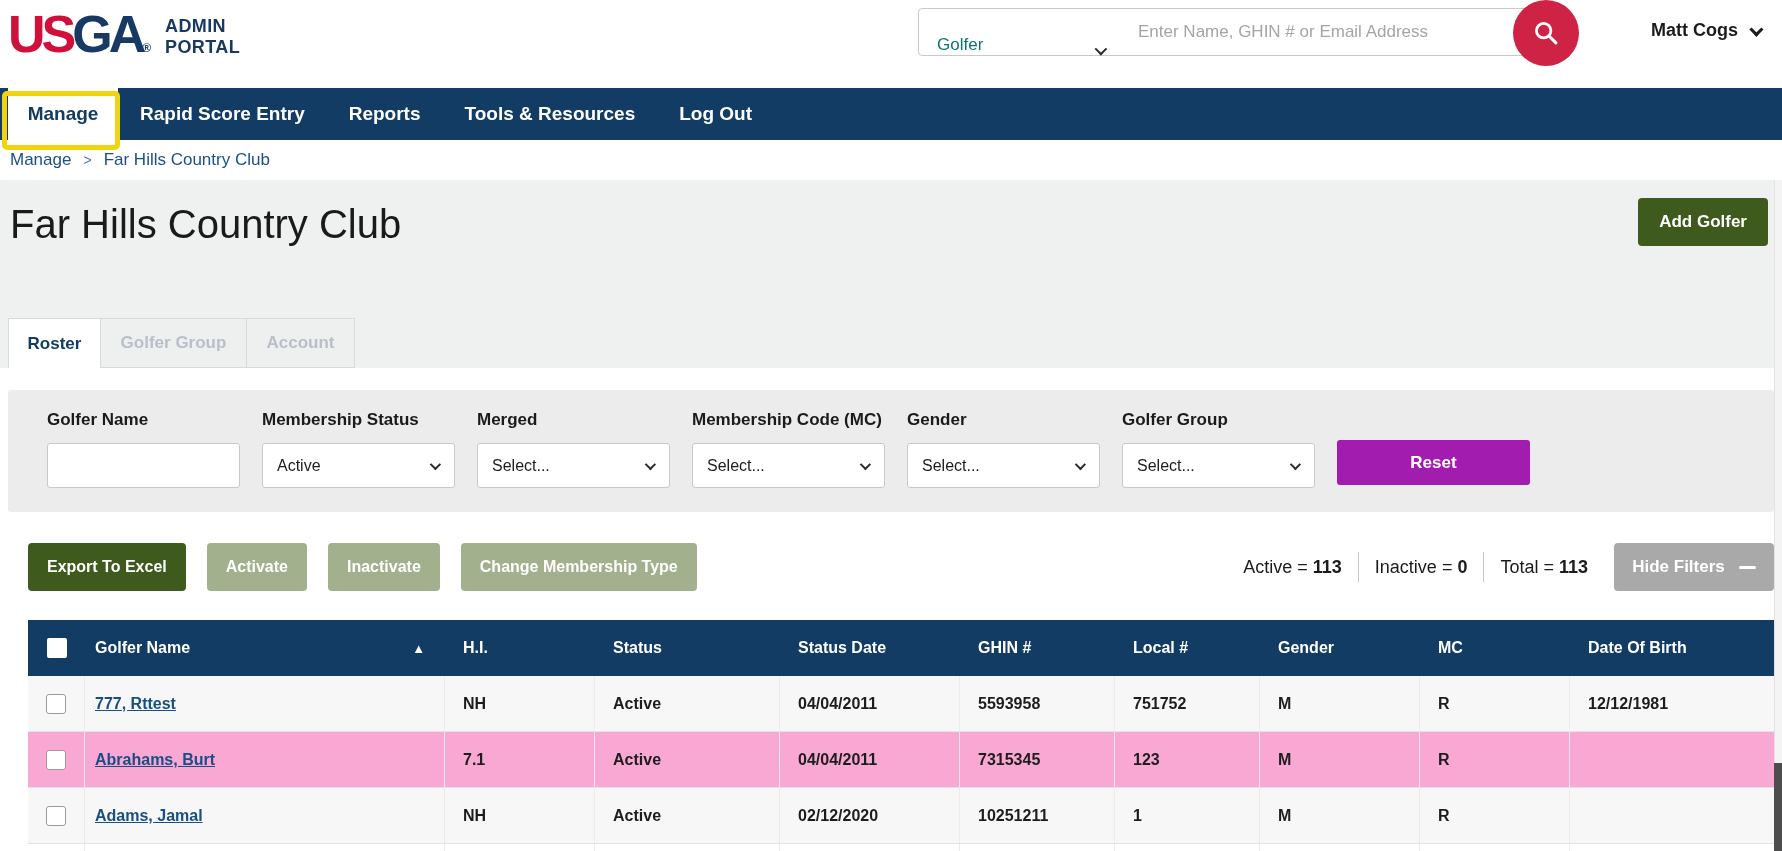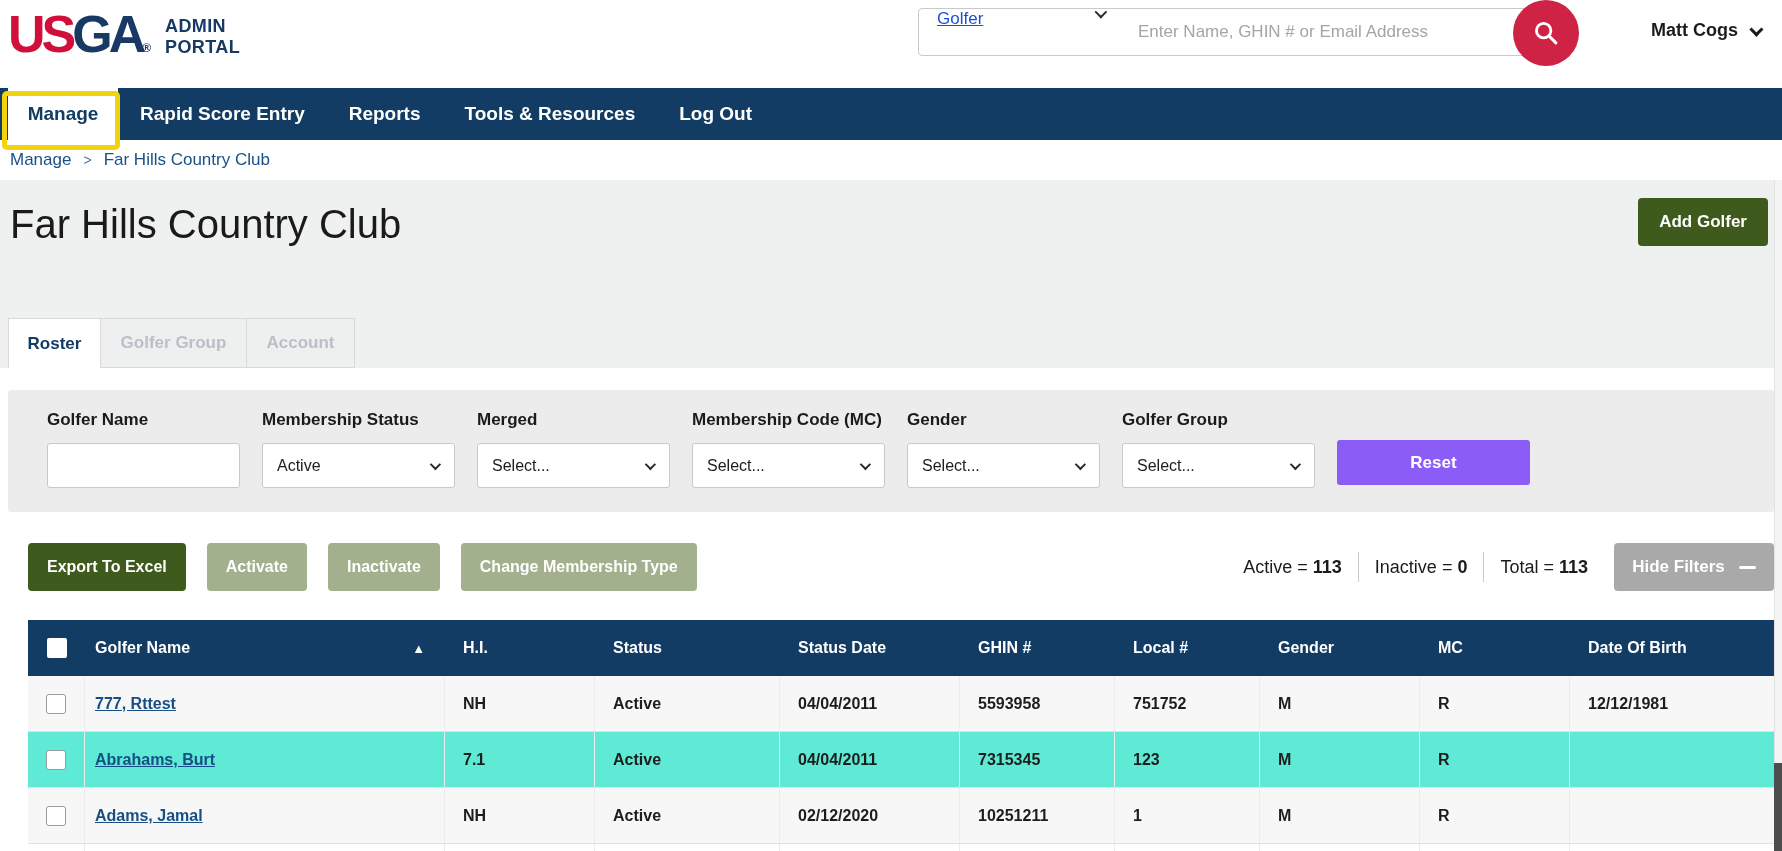--- a/index.html
+++ b/index.html
@@ -11,22 +11,22 @@
   .topbar { position:relative; height:88px; background:#fff; }
   .logo { position:absolute; left:8px; top:4px; font-weight:800; font-size:52px;
     letter-spacing:-4px; line-height:60px; font-stretch:condensed; }
   .logo .us { color:#d0103a; }
   .logo .ga { color:#173963; }
   .logo .reg { font-size:12px; letter-spacing:0; color:#173963; vertical-align:baseline; }
   .admin { position:absolute; left:165px; top:16px; color:#173963; font-weight:800;
     font-size:18px; line-height:21px; letter-spacing:.4px; }
   .searchbar { position:absolute; left:918px; top:8px; width:646px; height:48px;
     border:1px solid #c9c9c9; border-radius:4px; background:#fff; display:flex; align-items:center; }
-  .search-cat { position:relative; width:205px; height:100%; display:flex; align-items:flex-start;
-    padding-left:18px; font-size:17px; color:#1d4ed8; cursor:pointer;text-decoration:underline; }
+  .search-cat { position:relative; width:205px; height:100%; display:flex; align-items:flex-end;
+    padding-left:18px; font-size:17px; color:#0f766e; cursor:pointer; }
   .search-cat .chev { position:absolute; right:20px; }
   .chev { display:inline-block; width:9px; height:9px; border-right:2px solid #2b2b2b;
     border-bottom:2px solid #2b2b2b; transform:rotate(45deg) translateY(-2px); }
   .search-input { flex:0 0 330px; height:100%; border:0; outline:none; font-size:17px;
     font-family:"Liberation Sans", sans-serif; color:#6d28d9; padding-left:14px; background:transparent; }
   .search-input::placeholder { color:#a5a5a5; }
   .search-btn { position:absolute; left:594px; top:-9px; width:66px; height:66px; border:0;
     border-radius:50%; background:#cf2345; cursor:pointer; display:flex; align-items:center; justify-content:center; }
   .user { position:absolute; right:22px; top:20px; font-size:18px; font-weight:700;
     color:#1b1b1b; cursor:pointer; display:flex; align-items:center; gap:12px; }
@@ -66,21 +66,21 @@
   .filters { margin:0 8px; height:122px; background:#ececec; border-radius:3px;
     display:flex; align-items:flex-start; padding:20px 0 0 39px; gap:22px; }
   .field { width:193px; }
   .field label { display:block; font-weight:700; font-size:17px; color:#1b1b1b; margin-bottom:13px; }
   .text-input { width:193px; height:45px; border:1px solid #c9c9c9; border-radius:3px;
     background:#fff; font-size:16px; padding:0 12px; font-family:"Liberation Sans", sans-serif; outline:none; }
   .select-box { position:relative; width:193px; height:45px; border:1px solid #c9c9c9; border-radius:3px;
     background:#fff; display:flex; align-items:center; padding-left:14px; font-size:16px;
     color:#1d1d1d; cursor:pointer; }
   .select-box .chev { position:absolute; right:16px; width:8px; height:8px; }
-  .reset-btn { width:193px; height:45px; margin-top:30px; background:#8b5cf6; color:#fff;
+  .reset-btn { width:193px; height:45px; margin-top:30px; background:#a21caf; color:#fff;
     border:0; border-radius:3px; font-weight:700; font-size:17px; cursor:pointer;
     font-family:"Liberation Sans", sans-serif; }
 
   
   .toolbar { margin:30px 8px 0 28px; height:50px; display:flex; align-items:center; justify-content:space-between; }
   .actions { display:flex; gap:21px; }
   .btn { border:0; border-radius:4px; color:#fff; font-weight:700; font-size:16px;
     padding:0 19px; height:48px; cursor:pointer; font-family:"Liberation Sans", sans-serif; }
   .btn.green { background:#3e5a1d; }
   .btn.sage { background:#a3b08d; }
@@ -101,21 +101,21 @@
   .th, .td { display:flex; align-items:center; padding-left:18px; height:100%; }
   .c0 { width:57px; justify-content:center; padding-left:0; flex:none; }
   .c1 { width:360px; padding-left:10px; flex:none; }
   .c2 { width:150px; flex:none; } .c3 { width:185px; flex:none; } .c4 { width:180px; flex:none; }
   .c5 { width:155px; flex:none; } .c6 { width:145px; flex:none; } .c7 { width:160px; flex:none; }
   .c8 { width:150px; flex:none; } .c9 { flex:1; }
   .th.c1 { justify-content:space-between; padding-right:20px; }
   .sort { font-size:13px; color:#fff; }
   .cb { width:20px; height:20px; background:#fff; border-radius:3px; border:1px solid #9a9a9a; cursor:pointer; }
   .thead .cb { border:0; border-radius:2px; }
-  .tbody .tr { height:56px; font-size:16px; font-weight:700; border-bottom:1px solid #e2e2e2; background:#5eead4; }
+  .tbody .tr { height:56px; font-size:16px; font-weight:700; border-bottom:1px solid #e2e2e2; background:#f9a8d4; }
   .tbody .tr:nth-child(odd) { background:#f7f7f7; }
   .tbody .td { border-right:1px solid #ececec; }
   .tbody .td.c9 { border-right:0; }
   .tbody .td.c0 { border-right:1px solid #ececec; }
   .name-link { color:#174e85; text-decoration:underline; font-weight:700; cursor:pointer; }
   .tr.partial { height:11px !important; border-bottom:0 !important; background:#fff !important; overflow:hidden; }
   .tr.partial .td { height:11px; }
 
   
   .sb-track { position:absolute; right:0; top:180px; bottom:0; width:8px; background:#f4f4f4;

